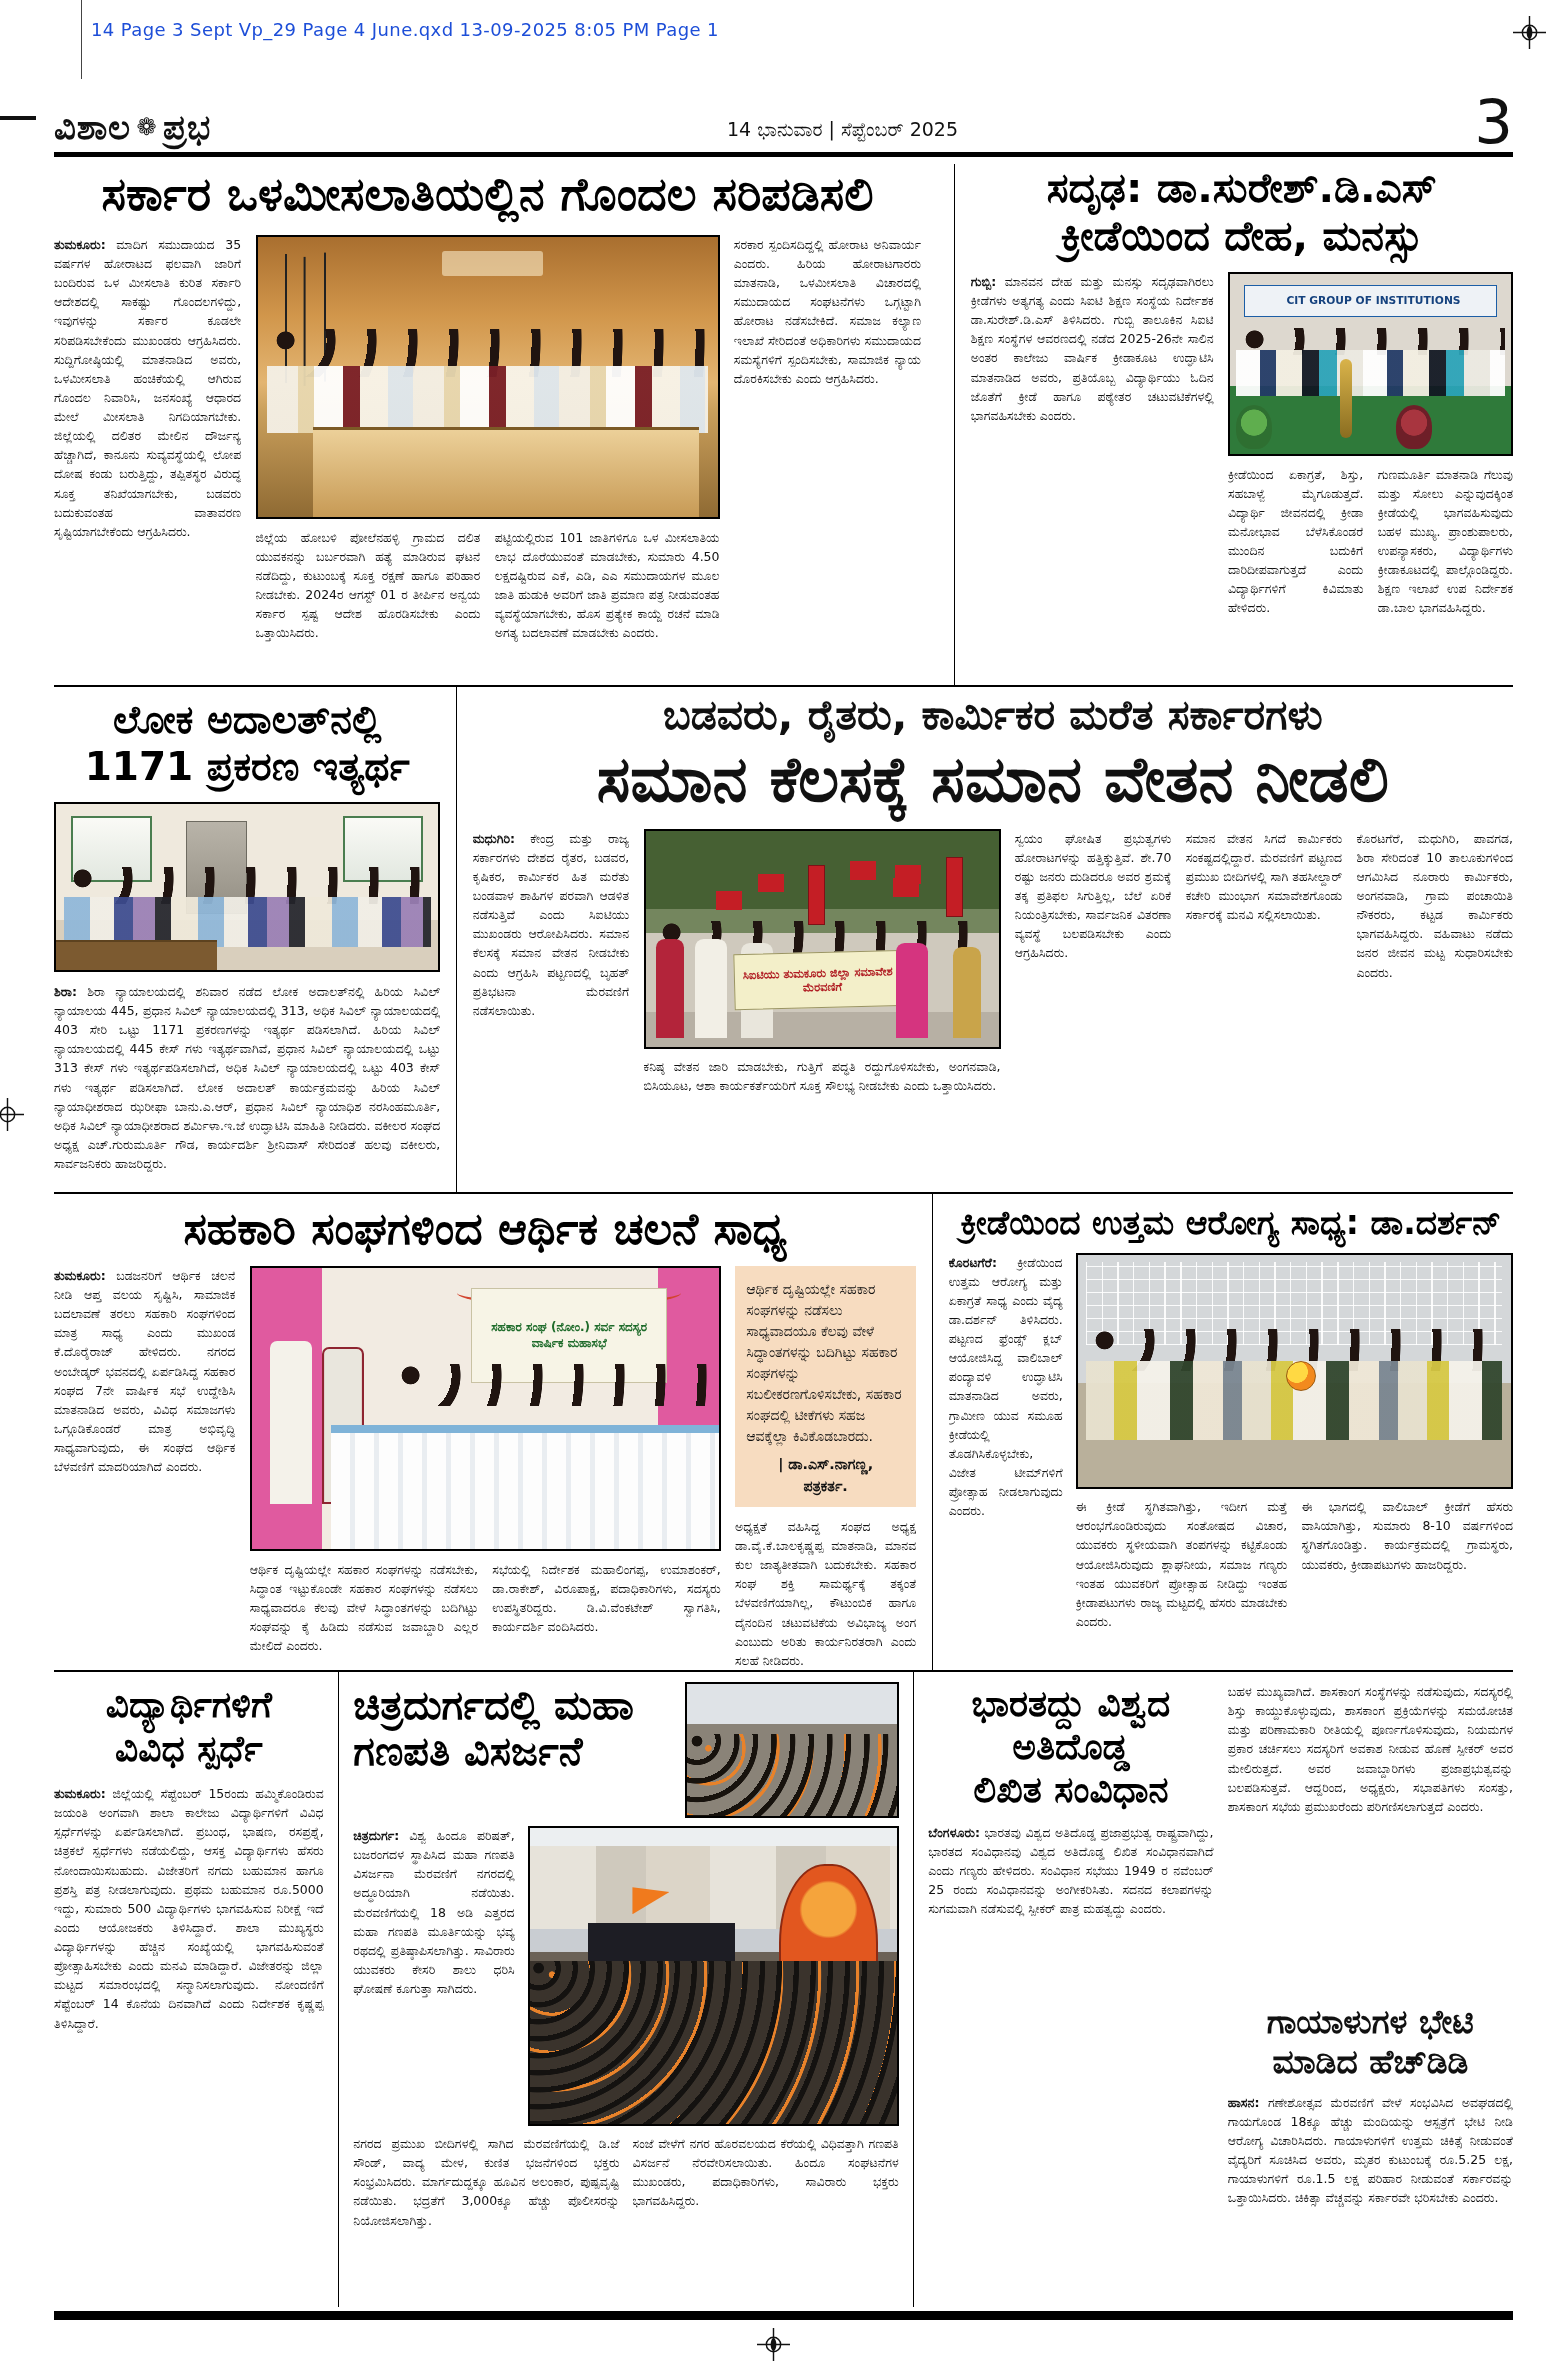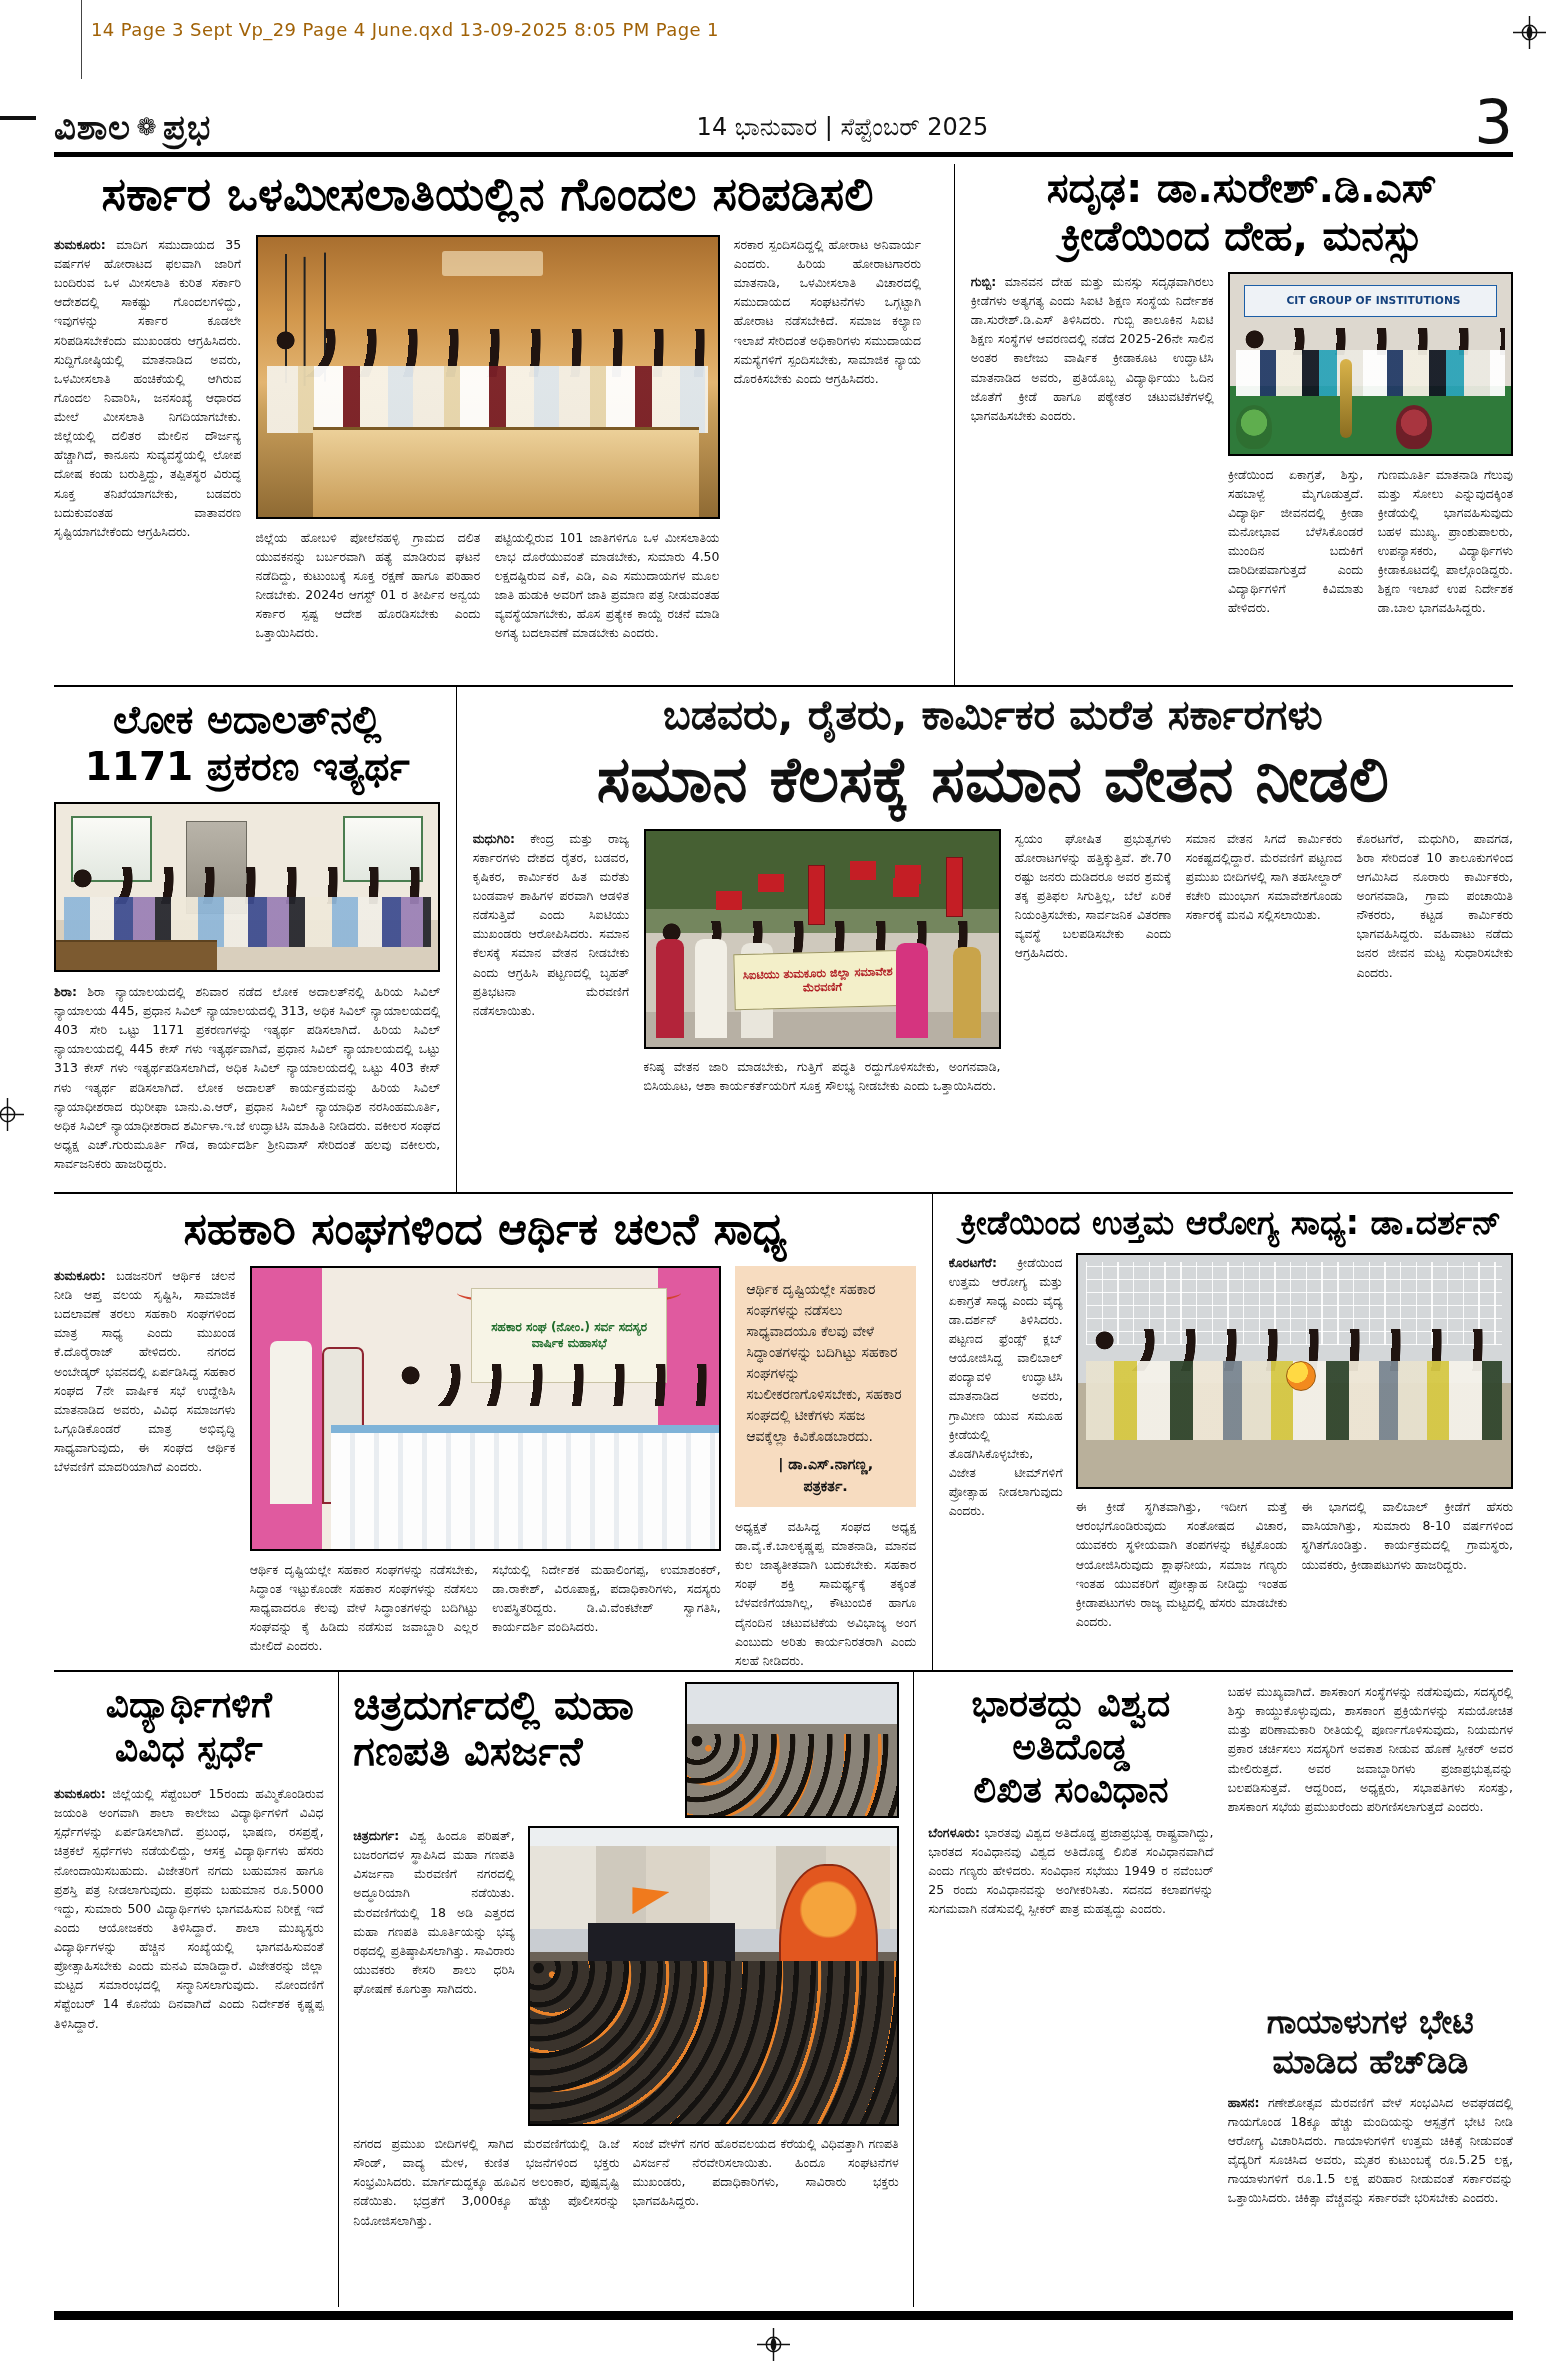--- a/index.html
+++ b/index.html
@@ -1,32 +1,32 @@
 <!DOCTYPE html>
 <html style="font-size:11.4px"><head>
 <meta charset="utf-8">
 <style>
   *{box-sizing:border-box;margin:0;padding:0;}
   body{margin:0;background:#888;font-family:"DejaVu Sans",sans-serif;}
   .page{position:relative;width:1555px;height:2377px;background:#fff;color:#111;overflow:hidden;margin:0 auto;}
 
   
-  .slug{position:absolute;top:18.6px;left:91px;font-size:18px;color:#a16207;letter-spacing:0.4px;}
+  .slug{position:absolute;top:18.6px;left:91px;font-size:18px;color:#1d4ed8;letter-spacing:0.4px;}
   .crop-v{position:absolute;left:81px;top:0;width:1.4px;height:79px;background:#444;}
   .crop-h{position:absolute;left:0;top:116px;width:36px;height:3.6px;background:#111;}
   .regmark{position:absolute;width:33px;height:33px;}
   .reg-tr{top:15.7px;right:8.6px;} .reg-lm{left:-8.6px;top:1098px;} .reg-bc{left:757px;top:2328px;}
 
   .content{position:absolute;left:54px;right:42px;top:98px;bottom:57px;display:flex;flex-direction:column;}
 
   
   .masthead{display:flex;align-items:flex-end;justify-content:space-between;height:59px;border-bottom:5.7px solid #000;padding-bottom:4.3px;}
   .logo{display:flex;align-items:center;gap:5.7px;font-size:34px;font-weight:bold;letter-spacing:0.7px;}
   .logo-orn{font-size:24px;line-height:1;}
-  .mast-date{font-size:24px;padding-bottom:7.1px;}
+  .mast-date{font-size:19px;padding-bottom:7.1px;}
   .pagenum{font-size:61px;line-height:.85;font-weight:500;}
 
   
   .band{display:flex;min-height:0;}
   .bt{font-size:12.5px;line-height:1.53;text-align:justify;overflow:hidden;}
   .dl{font-weight:bold;}
   .hd{font-weight:800;text-align:center;color:#000;}
   .cols{display:flex;gap:14.3px;min-height:0;}
   .fcol{flex:1;min-width:0;}
   .photo{position:relative;border:2.1px solid #000;overflow:hidden;background:#ccc;flex-shrink:0;}

